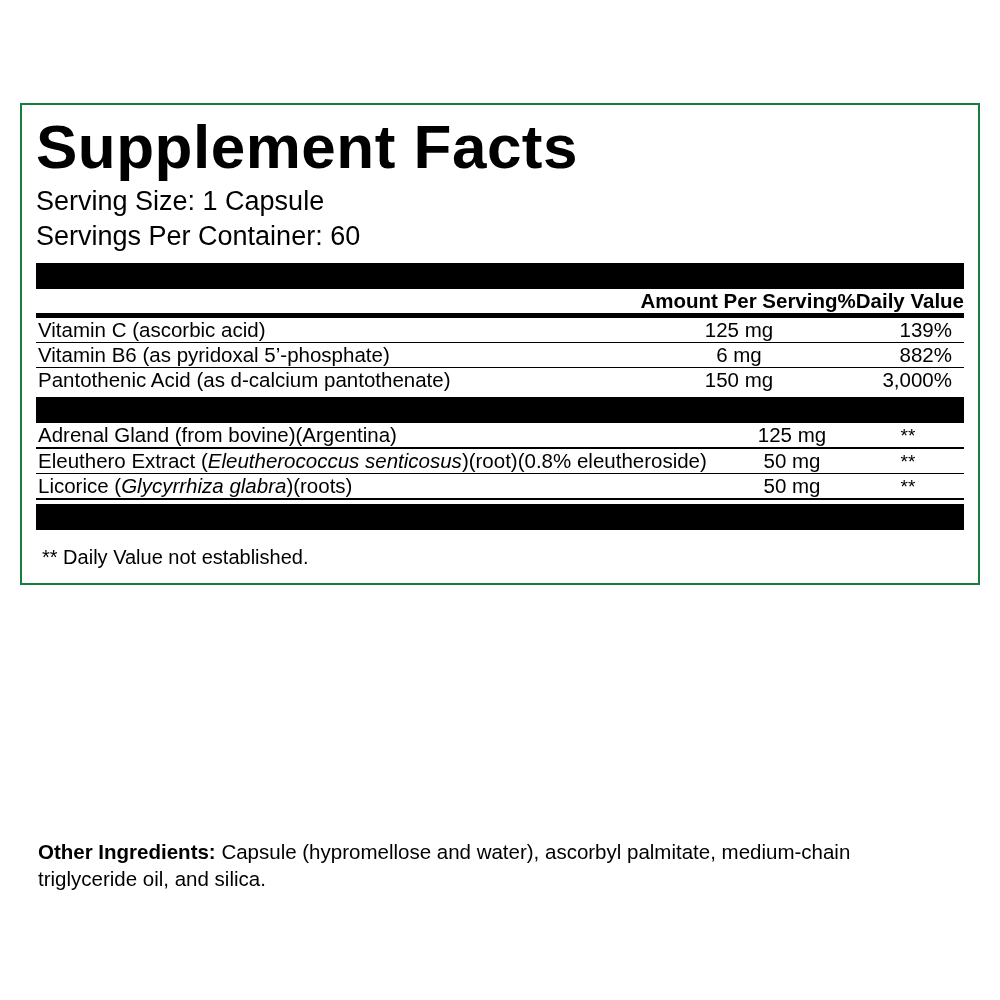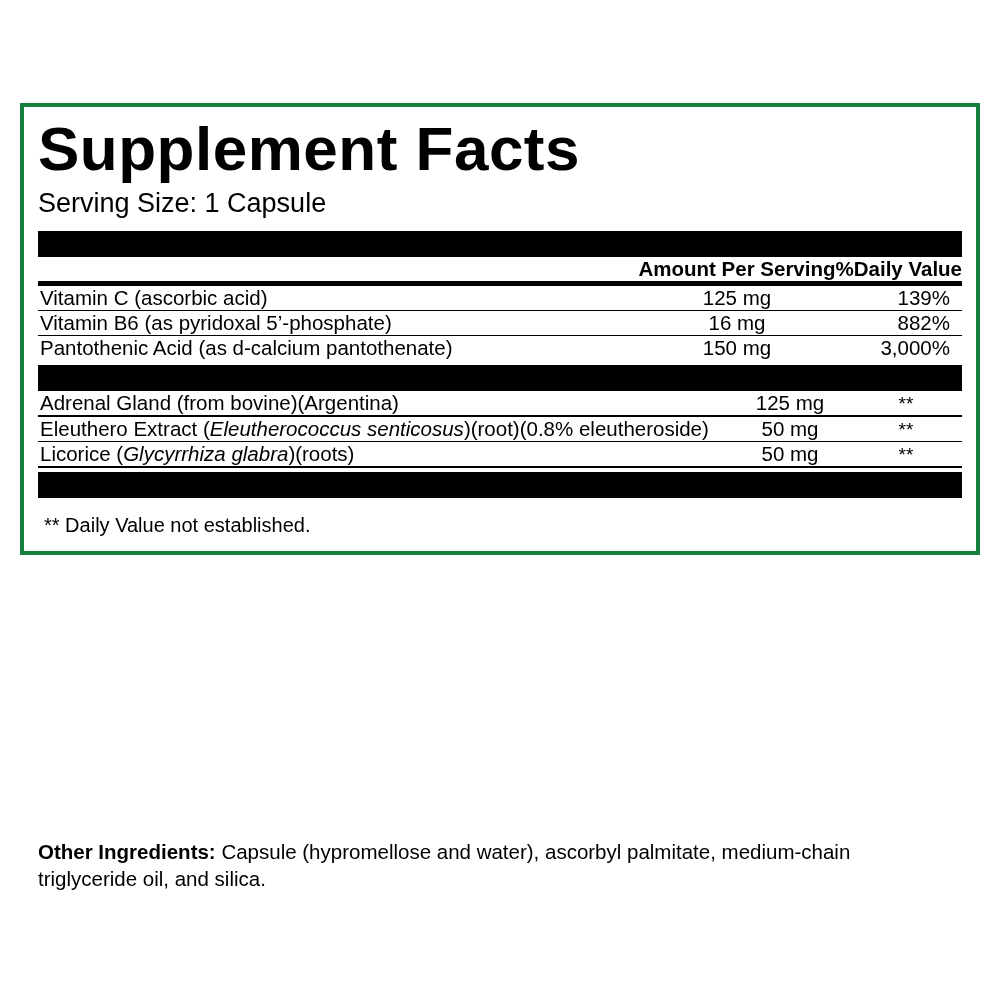--- a/index.html
+++ b/index.html
@@ -15,21 +15,21 @@
     position: relative;
     overflow: hidden;
   }
 
   #panel {
     position: absolute;
     left: 20px;
     top: 103px;
     width: 960px;
     box-sizing: border-box;
-    border: 4px solid #15803d;
+    border: 2px solid #15803d;
     padding: 10px 14px 12px 14px;
     background: #fff;
   }
 
   #title {
     font-size: 62px;
     font-weight: bold;
     line-height: 1.02;
     letter-spacing: 0.5px;
     margin: 0 0 6px 0;
@@ -116,20 +116,21 @@
   i { font-style: italic; }
 </style>
 </head>
 <body>
 
 <div id="panel">
 
   <div id="title">Supplement Facts</div>
 
   <div class="serving-line">Serving Size: 1 Capsule</div>
+  <div class="serving-line">Servings Per Container: 60</div>
 
   <div class="bar-thick"></div>
 
   <table class="facts">
     <tbody>
         <tr class="hdr-row">
       <th class="spacer"></th>
       <th>Amount Per Serving</th>
       <th>%Daily Value</th>
     </tr>
@@ -141,21 +142,21 @@
       <td class="c-name">Vitamin C (ascorbic acid)</td>
       <td class="c-amount">125 mg</td>
       <td class="c-dv">139%</td>
     </tr>
     <tr class="rule-thin">
           <td colspan="3"></td>
         </tr>
 
     <tr class="nutr-row">
       <td class="c-name">Vitamin B6 (as pyridoxal 5’-phosphate)</td>
-      <td class="c-amount">16 mg</td>
+      <td class="c-amount">6 mg</td>
       <td class="c-dv">882%</td>
     </tr>
     <tr class="rule-thin">
           <td colspan="3"></td>
         </tr>
 
     <tr class="nutr-row">
       <td class="c-name">Pantothenic Acid (as d-calcium pantothenate)</td>
       <td class="c-amount">150 mg</td>
       <td class="c-dv">3,000%</td>

